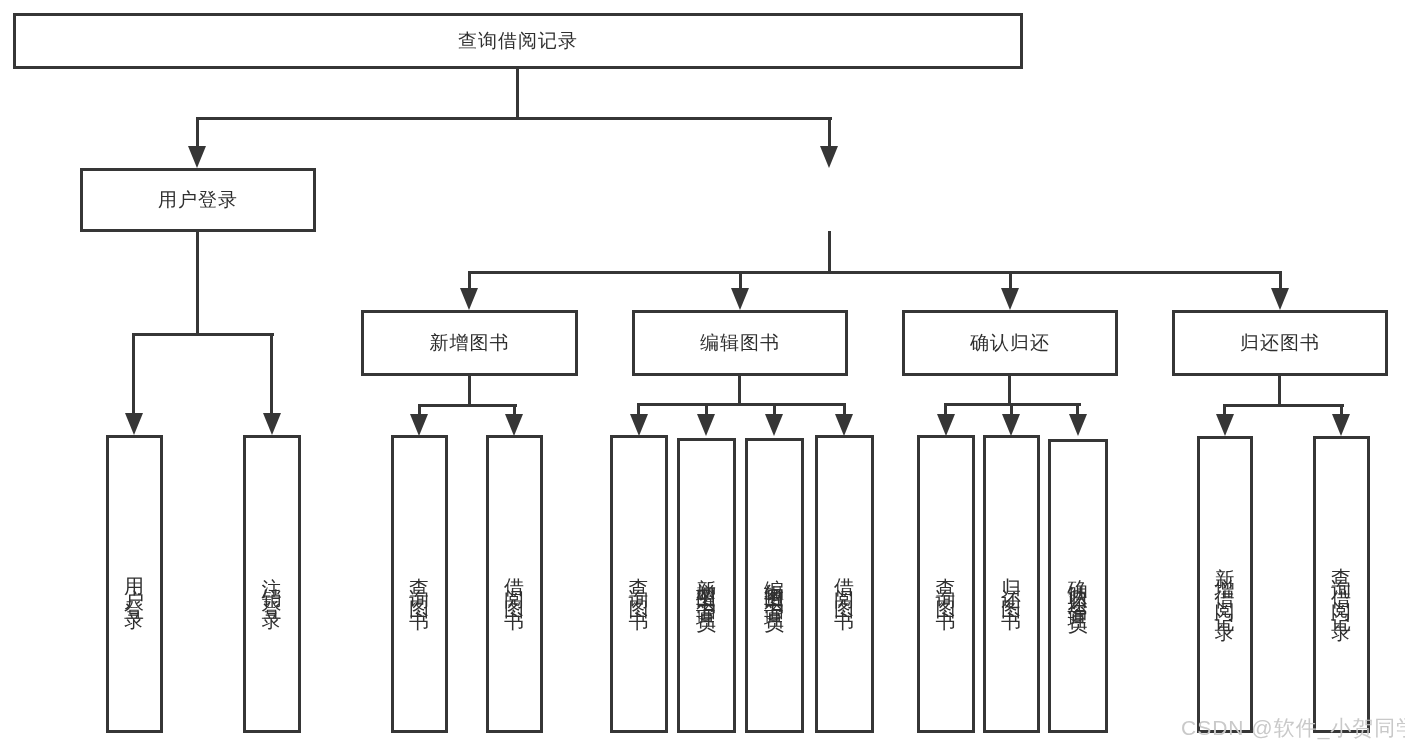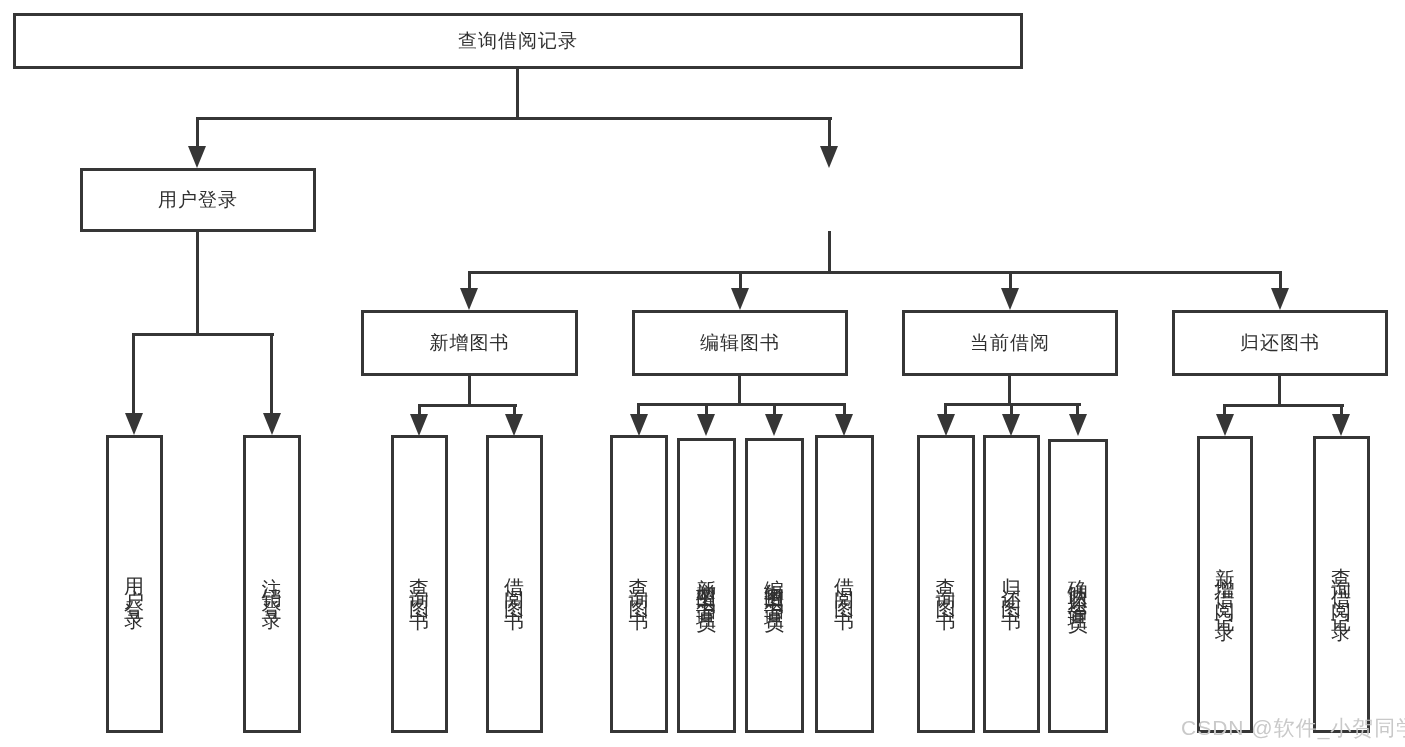--- a/index.html
+++ b/index.html
@@ -141,21 +141,21 @@
     <span>用户登录</span>
   </div>
 
   <div class="hbox" style="left:361px;top:310px;width:217px;height:66px">
     <span>新增图书</span>
   </div>
   <div class="hbox" style="left:632px;top:310px;width:216px;height:66px">
     <span>编辑图书</span>
   </div>
   <div class="hbox" style="left:902px;top:310px;width:216px;height:66px">
-    <span>当前借阅</span>
+    <span>确认归还</span>
   </div>
   <div class="hbox" style="left:1172px;top:310px;width:216px;height:66px">
     <span>归还图书</span>
   </div>
 
   <div class="vbox" style="left:106px;top:435px;width:57px;height:298px">
     <span>用户登录</span>
   </div>
   <div class="vbox" style="left:243px;top:435px;width:58px;height:298px">
     <span>注销登录</span>

